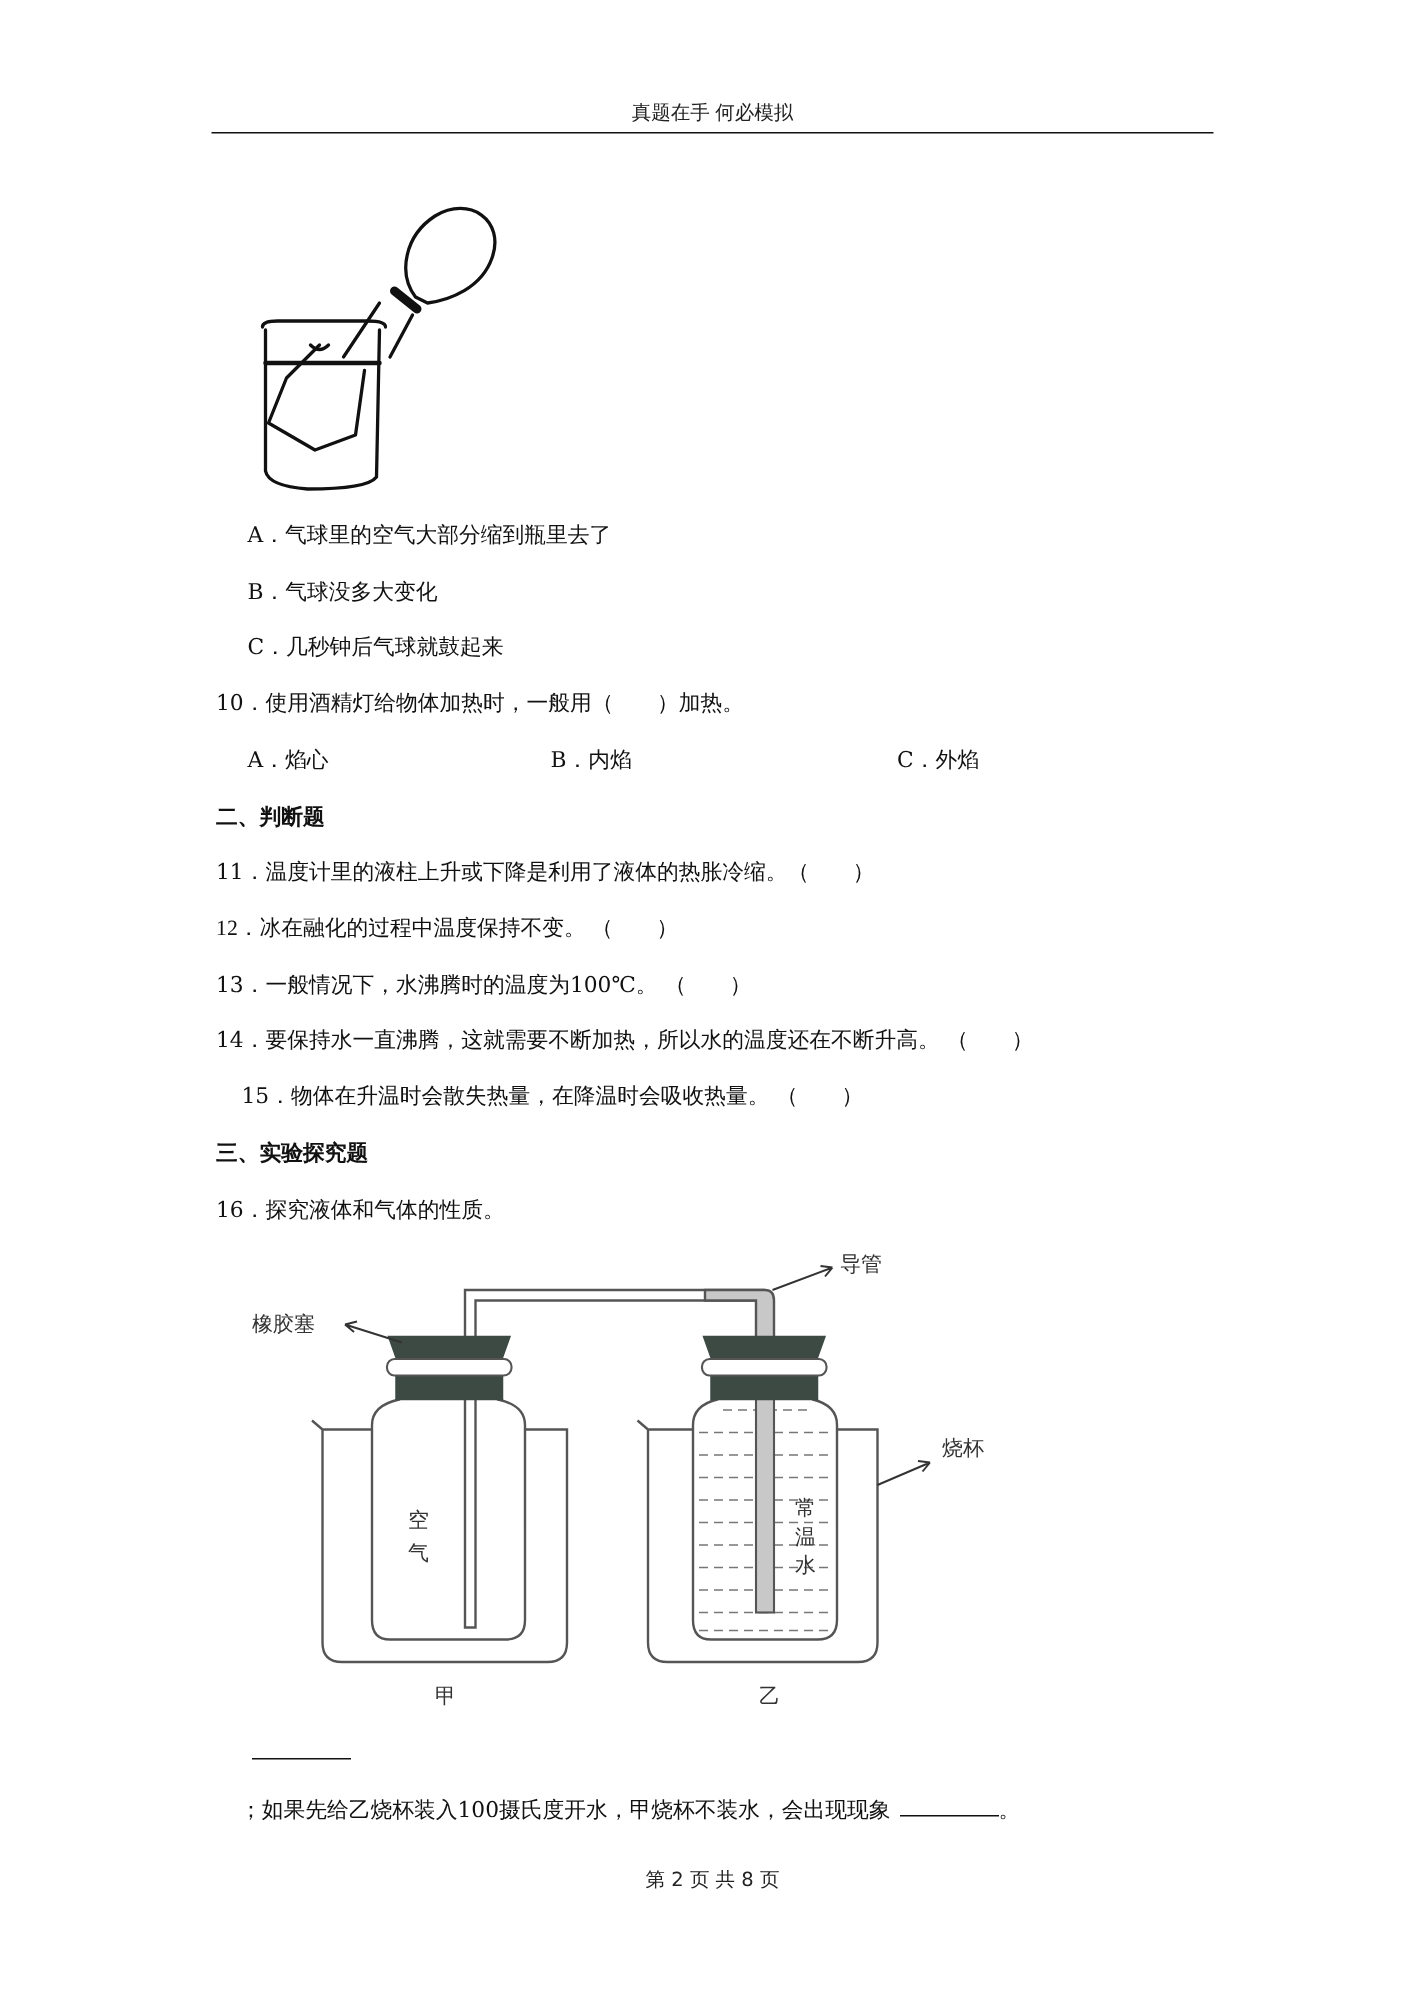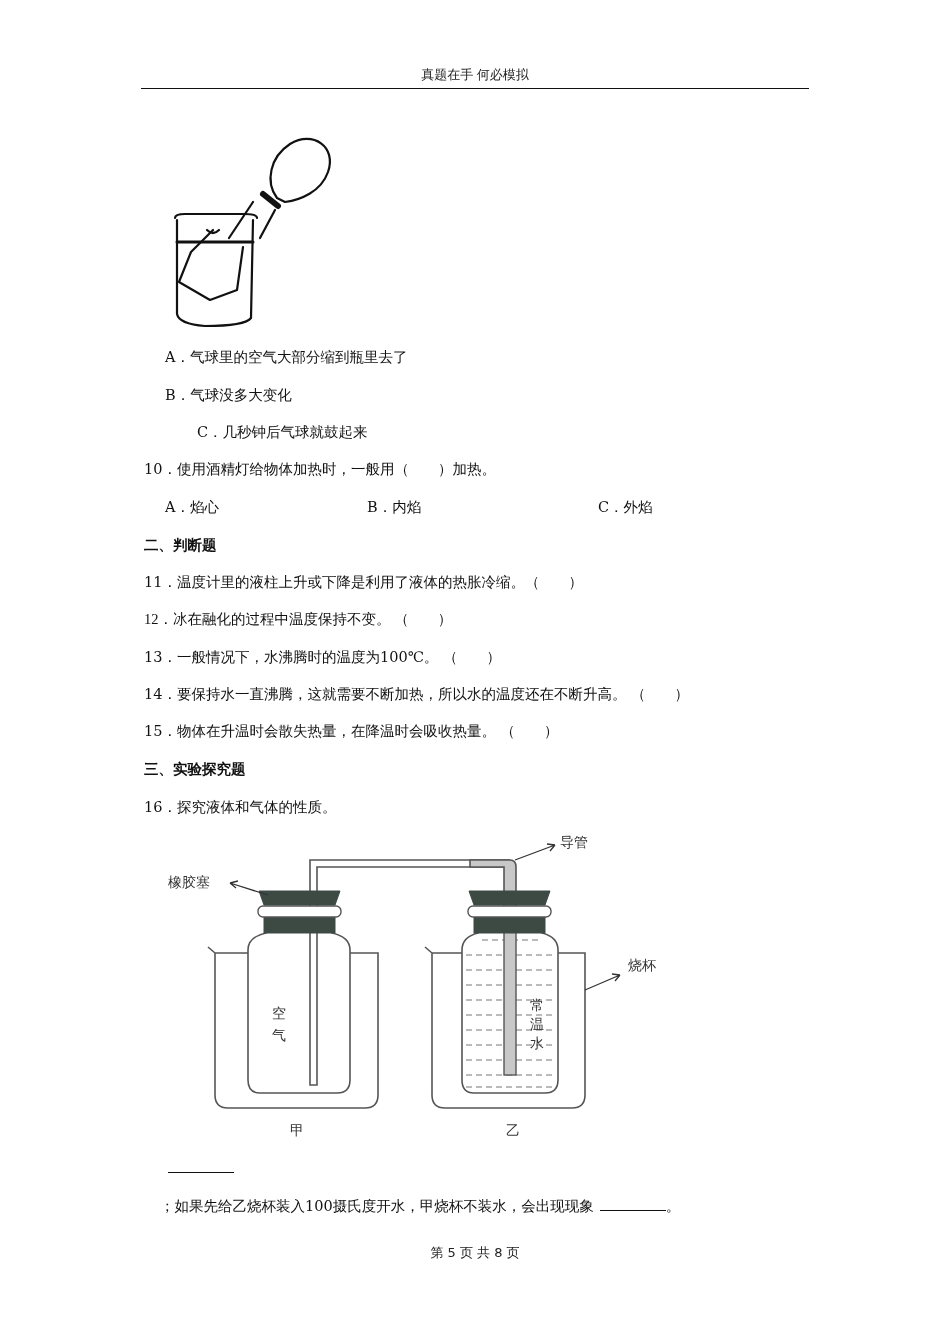--- a/index.html
+++ b/index.html
@@ -43,41 +43,41 @@
     <path d="M42 108 Q 48 114 54 108"></path>
   </g>
 </svg>
 
 <div class="line opt" style="top:347px;">
   <span>A．</span><span>气球里的空气大部分缩到瓶里去了</span>
 </div>
 <div class="line opt" style="top:385px;">
   <span>B．</span><span>气球没多大变化</span>
 </div>
-<div class="line opt" style="top:422px;margin-left:32px;">
+<div class="line opt" style="top:422px;">
   <span>C．</span><span>几秒钟后气球就鼓起来</span>
 </div>
 
 <div class="line q" style="top:459px;">10．使用酒精灯给物体加热时，一般用（　　）加热。</div>
 <div class="line" style="top:497px; left:165px;">
   <span>A．</span><span>焰心</span>
 </div>
 <div class="line" style="top:497px; left:367px;">
   <span>B．</span><span>内焰</span>
 </div>
 <div class="line" style="top:497px; left:598px;">
   <span>C．</span><span>外焰</span>
 </div>
 
 <div class="line section" style="top:535px;">二、判断题</div>
 <div class="line q" style="top:572px;">11．温度计里的液柱上升或下降是利用了液体的热胀冷缩。（　　）</div>
 <div class="line q" style="top:609px;font-family:Liberation Serif, serif;">12．冰在融化的过程中温度保持不变。 （　　）</div>
 <div class="line q" style="top:647px;">13．一般情况下，水沸腾时的温度为100℃。 （　　）</div>
 <div class="line q" style="top:684px;">14．要保持水一直沸腾，这就需要不断加热，所以水的温度还在不断升高。 （　　）</div>
-<div class="line q" style="top:721px;">15．物体在升温时会散失热量，在降温时会吸收热量。 （　　）</div>
+<div class="line q" style="top:721px;margin-left:17px;">15．物体在升温时会散失热量，在降温时会吸收热量。 （　　）</div>
 
 <div class="line section" style="top:759px;">三、实验探究题</div>
 <div class="line q" style="top:797px;">16．探究液体和气体的性质。</div>
 
 <svg class="fig" style="left:160px; top:825px;" width="540" height="320" viewBox="0 0 540 320">
   <g fill="none" stroke="#555" stroke-width="1.6">
 
     <path d="M150 128 L150 35 L350 35"></path>
     <path d="M157 128 L157 42 L350 42"></path>
     <path d="M310 35 L350 35 Q356 35 356 42 L356 250 L344 250 L344 42 L310 42 Z" fill="#c8c8c8"></path>
@@ -139,13 +139,13 @@
   <text class="fig-label" x="346" y="310">乙</text>
 </svg>
 
 <div class="line" style="top:1158px; left:162px;">
   <span class="blank"></span>
 </div>
 <div class="line" style="top:1196px; left:160px;">
   <span>；如果先给乙烧杯装入100摄氏度开水，甲烧杯不装水，会出现现象</span><span class="blank"></span><span>。</span>
 </div>
 
-<div class="footer">第 5 页 共 8 页</div>
+<div class="footer">第 2 页 共 8 页</div>
 
 </body></html>

